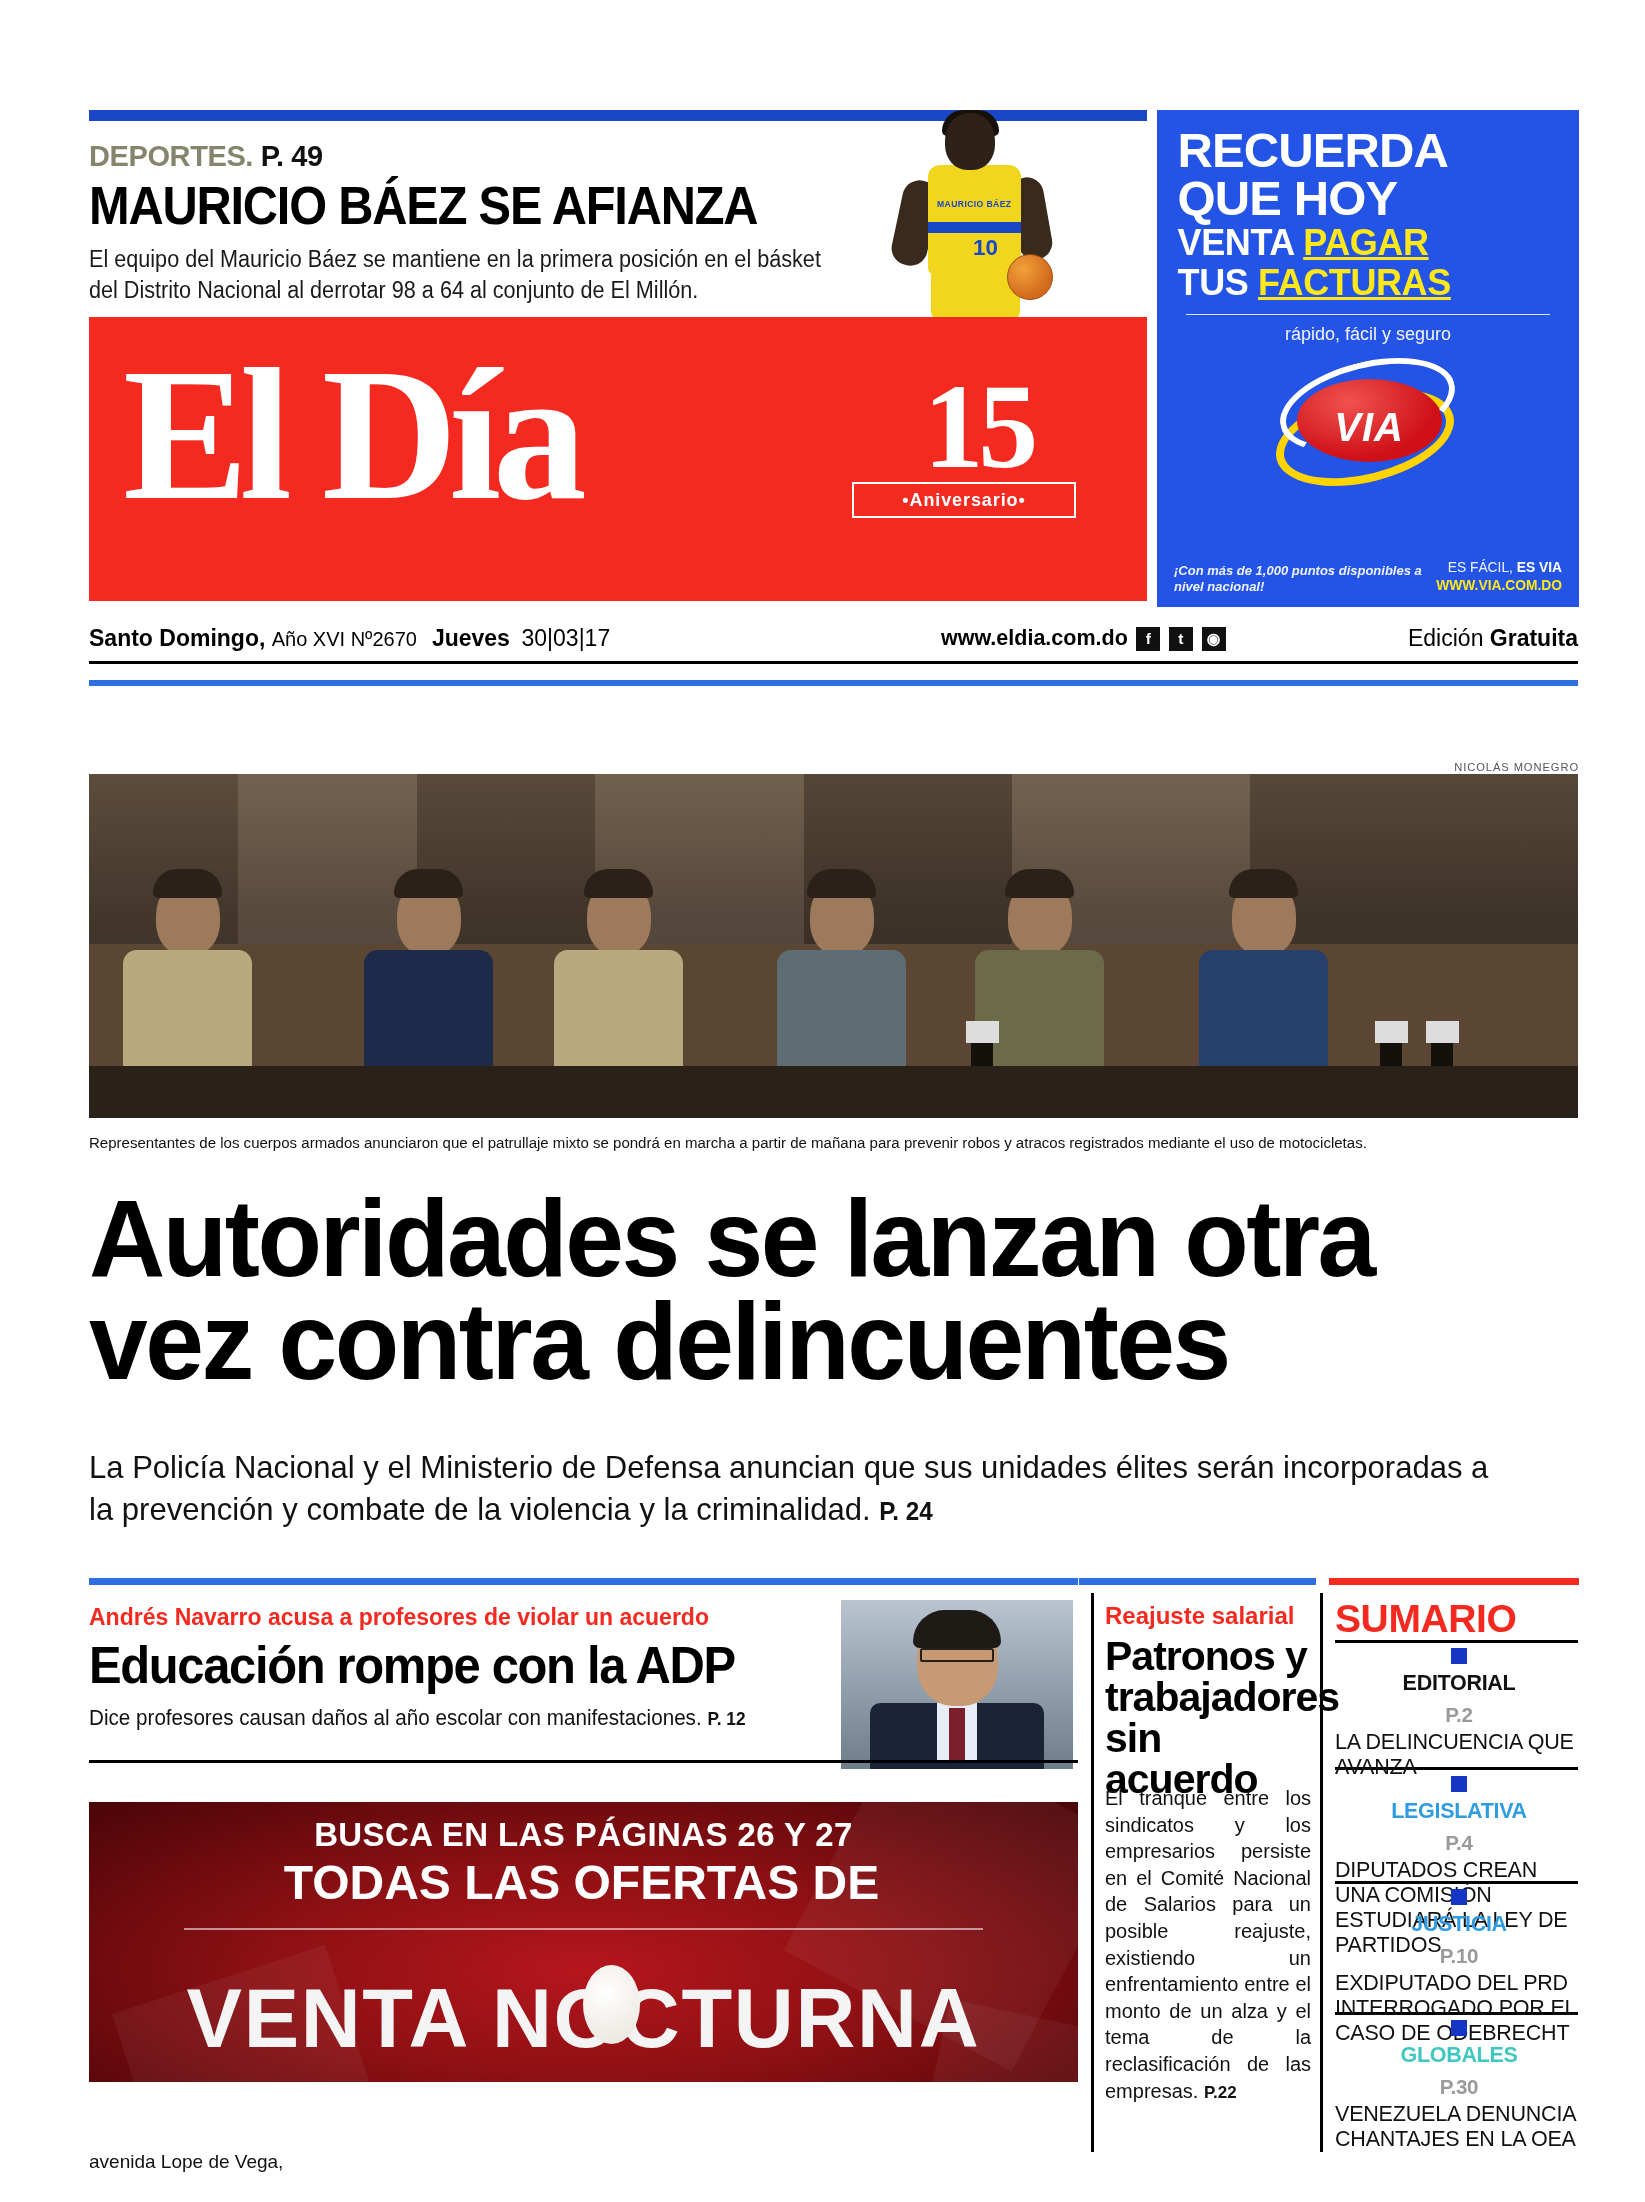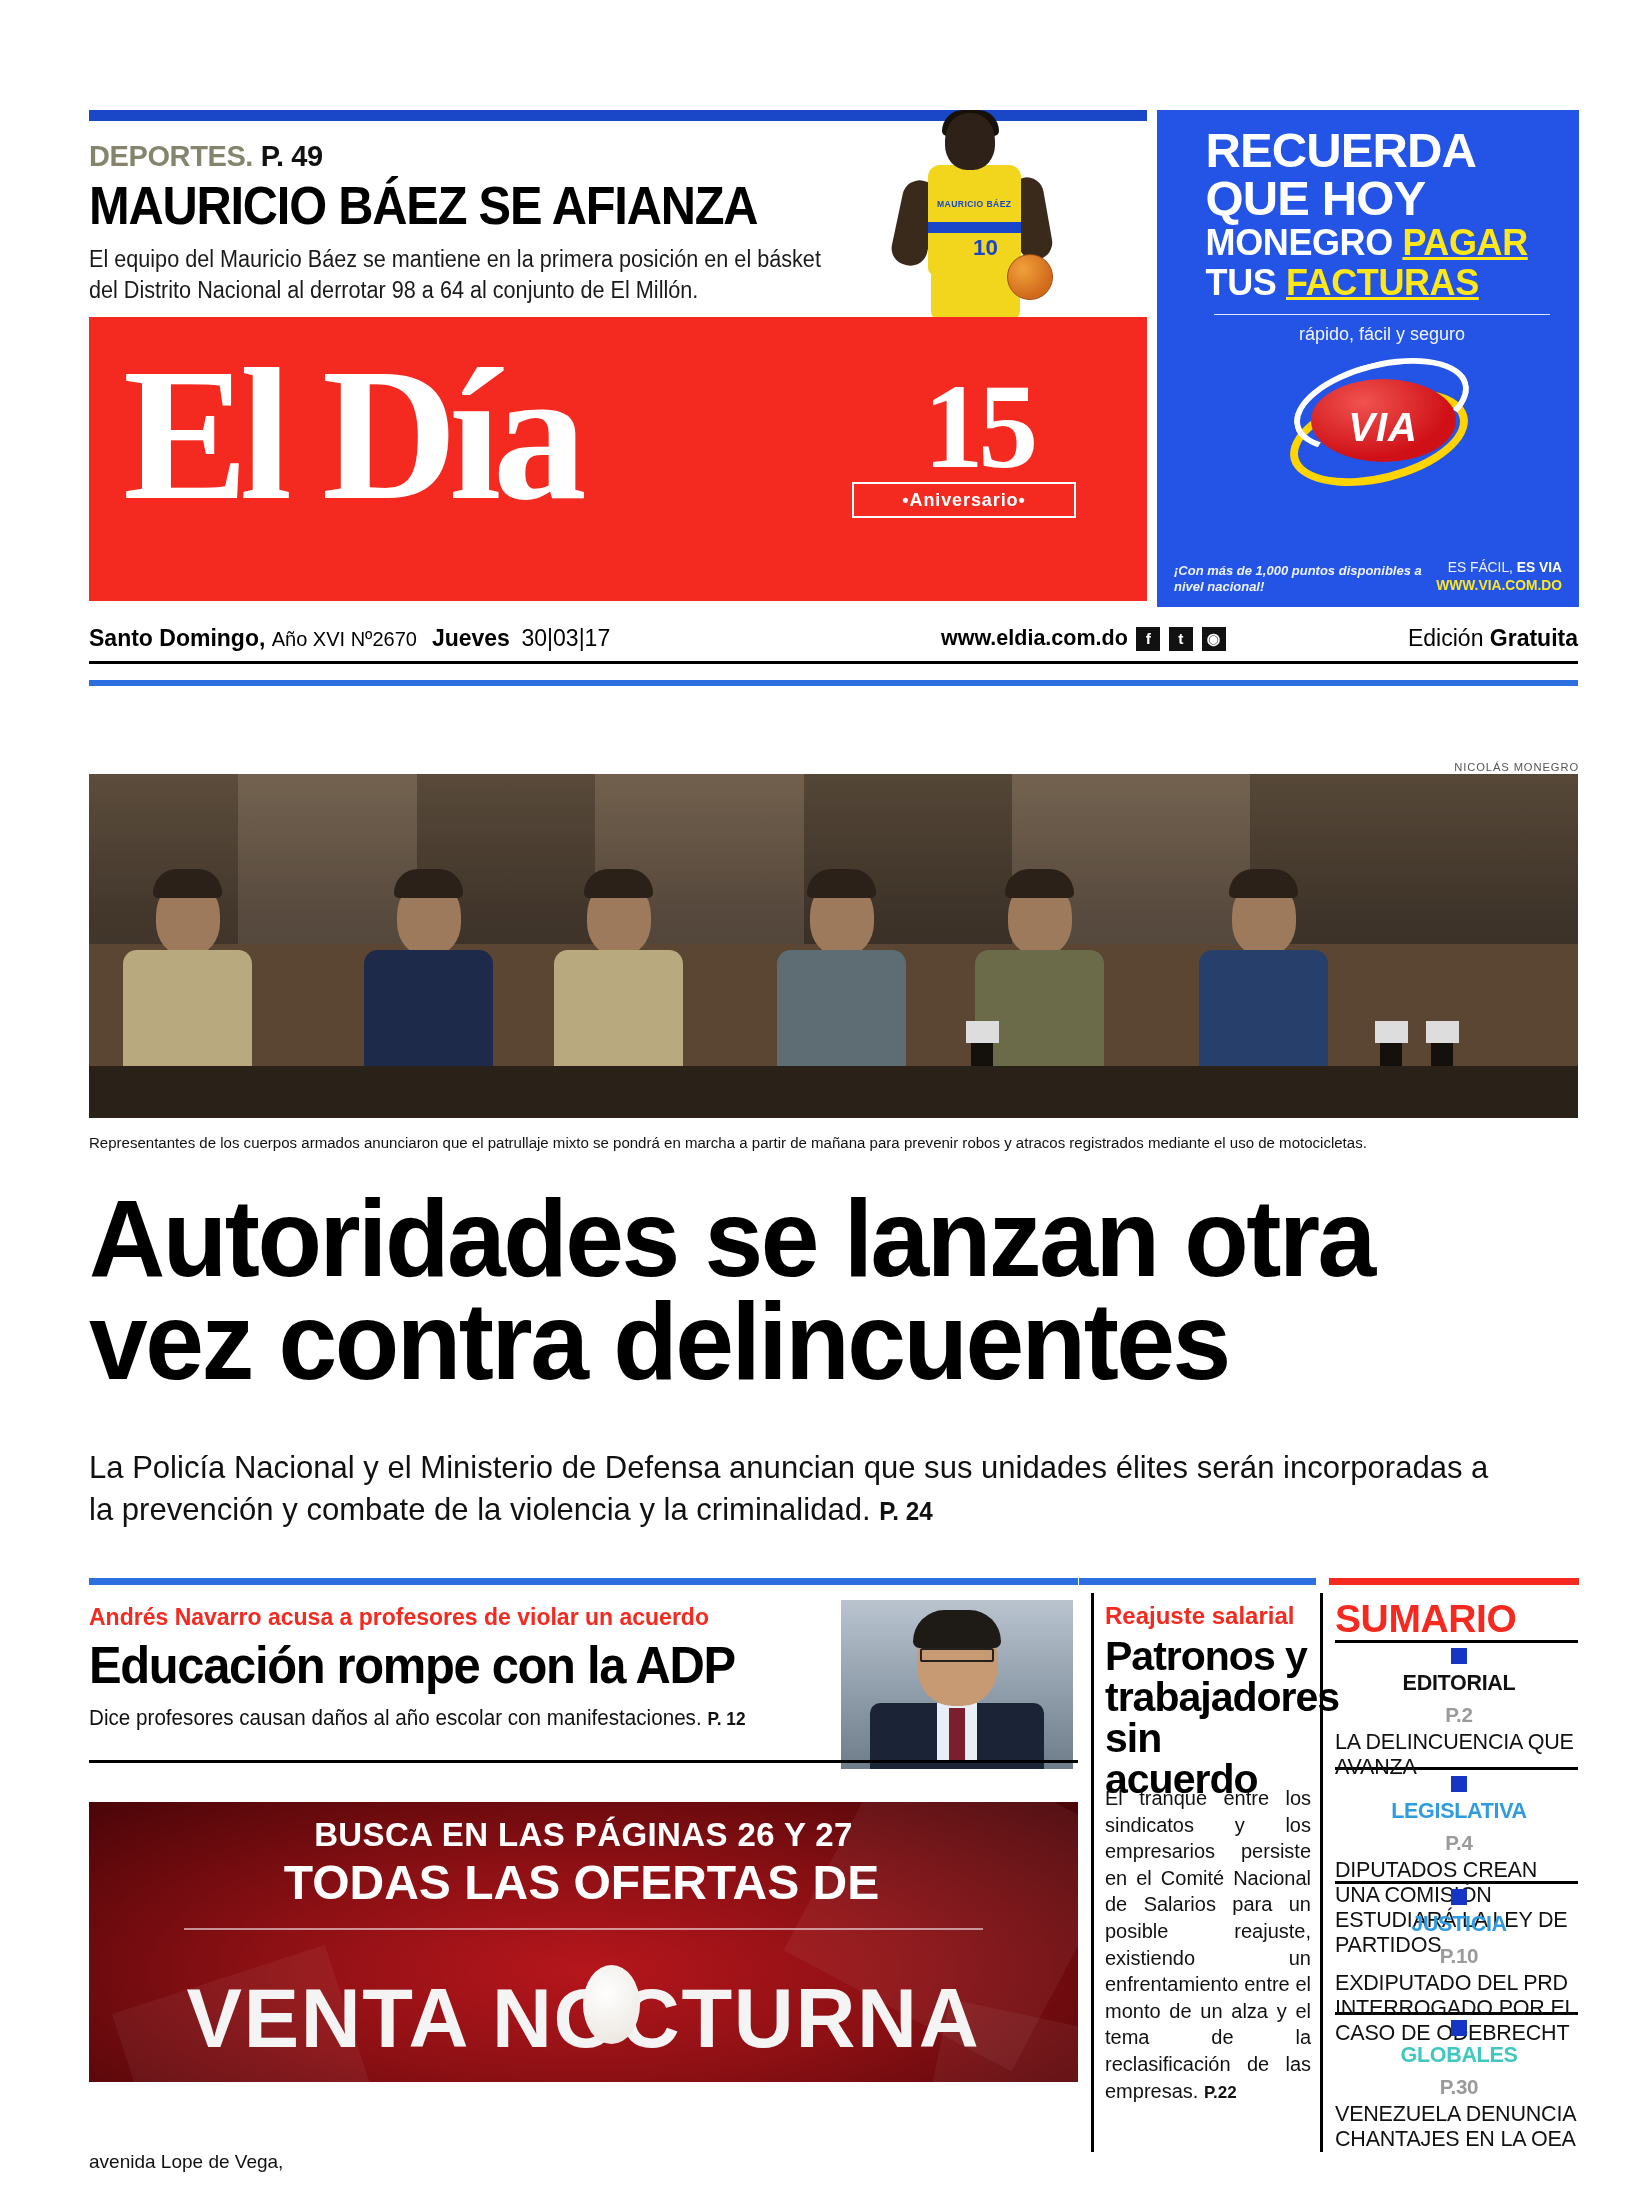--- a/index.html
+++ b/index.html
@@ -38,21 +38,21 @@
   .pl-num { position:absolute; left:95px; top:127px; color:#1a46c8; font-weight:800; font-size:22.4px; }
   .pl-name { position:absolute; left:59px; top:91px; color:#1a46c8; font-size:8.6px; font-weight:700; letter-spacing:0.4px; }
   .pl-armL { position:absolute; left:19px; top:72px; width:36px; height:86px; background:#3a2a1c; border-radius:17px; transform:rotate(12deg); }
   .pl-armR { position:absolute; left:136px; top:69px; width:34px; height:83px; background:#3a2a1c; border-radius:17px; transform:rotate(-10deg); }
   .pl-shorts { position:absolute; left:53px; top:162px; width:89px; height:50px; background:#f2d61e; border-radius:5.2px 5.2px 8.6px 8.6px; }
   .pl-ball { position:absolute; left:129px; top:146px; width:46px; height:46px; border-radius:50%;
              background: radial-gradient(circle at 34% 32%, #f0a13a, #d2691b 70%); border:1.7px solid #9c4a10; }
 
   
   #via-ad { position: absolute; left: 1157px; top: 110px; width: 422px; height: 497px;
-            background: #2354e6; color: #fff; padding-left: 28px; }
+            background: #2354e6; color: #fff; }
   .via-lines { padding: 15.5px 20.6px 0 20.6px; }
   .via-l1, .via-l2 { font-size: 49px; font-weight: 800; line-height: .98; letter-spacing: -0.9px; }
   .via-l3, .via-l4 { font-size: 36px; font-weight: 800; line-height: 1.02; letter-spacing: -0.4px; margin-top: 3.4px; }
   .via-yellow { color: #ffe81a; text-decoration: underline; }
   .via-hr { height: 1.7px; background: rgba(255,255,255,.85); margin: 12px 29px 0 29px; }
   .via-tag { text-align: center; font-size: 18px; margin-top: 8.6px; color: #f2f4ff; }
   .via-logo-wrap { position: relative; width: 198px; height: 129px; margin: 12px auto 0 auto; }
   .via-swoosh-y { position:absolute; left:5.2px; top:36px; width:182px; height:89px; border:8.6px solid #ffd400;
                   border-radius:50%; transform: rotate(-14deg); }
   .via-swoosh-w { position:absolute; left:8.6px; top:5.2px; width:179px; height:86px; border:6.9px solid #ffffff;
@@ -222,21 +222,21 @@
     <div class="pl-hair"></div>
     <div class="pl-head"></div>
     <div class="pl-ball"></div>
   </div>
 
   <div id="via-ad">
     <div class="via-lines">
       <div class="via-l1">RECUERDA</div>
       <div class="via-l2">QUE HOY</div>
       <div class="via-l3">
-        <span>MONEGRO</span>
+        <span>VENTA</span>
         <span class="via-yellow">PAGAR</span>
       </div>
       <div class="via-l4">
         <span>TUS</span>
         <span class="via-yellow">FACTURAS</span>
       </div>
     </div>
     <div class="via-hr"></div>
     <div class="via-tag">rápido, fácil y seguro</div>
     <div class="via-logo-wrap">

